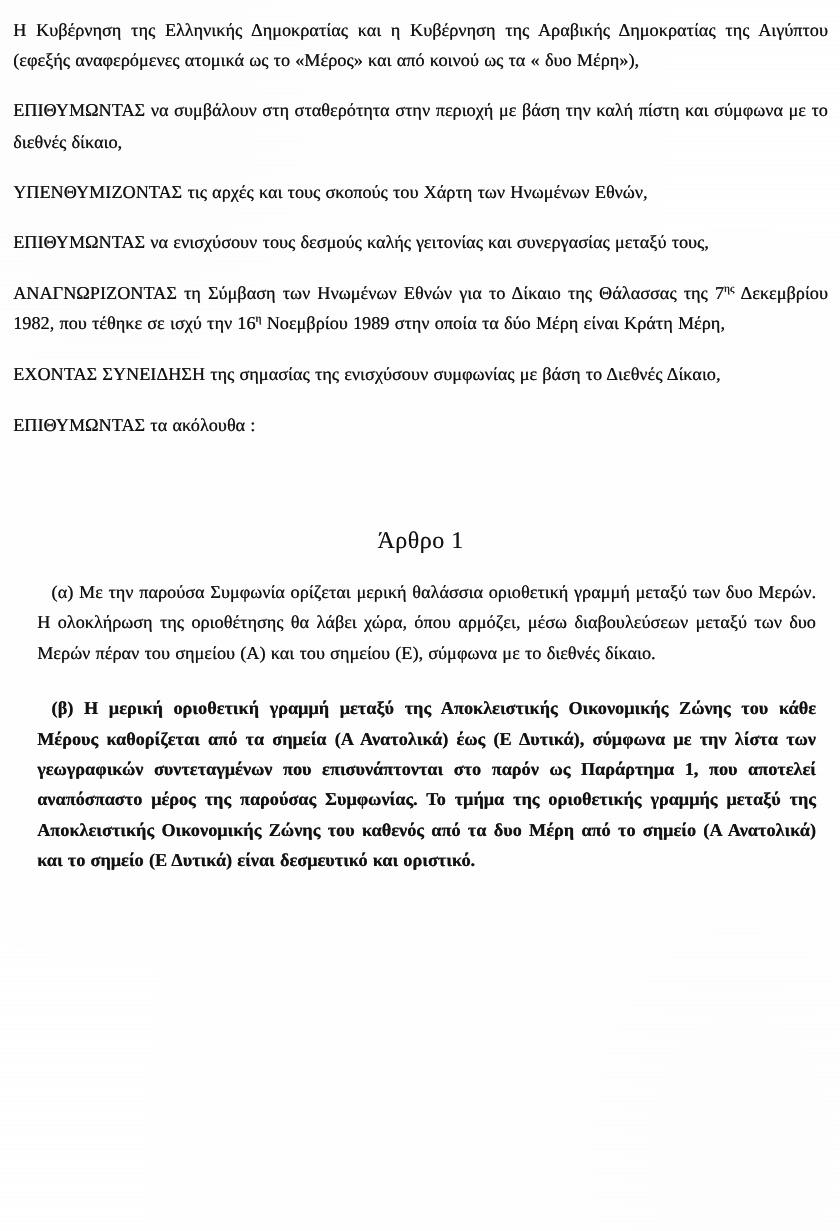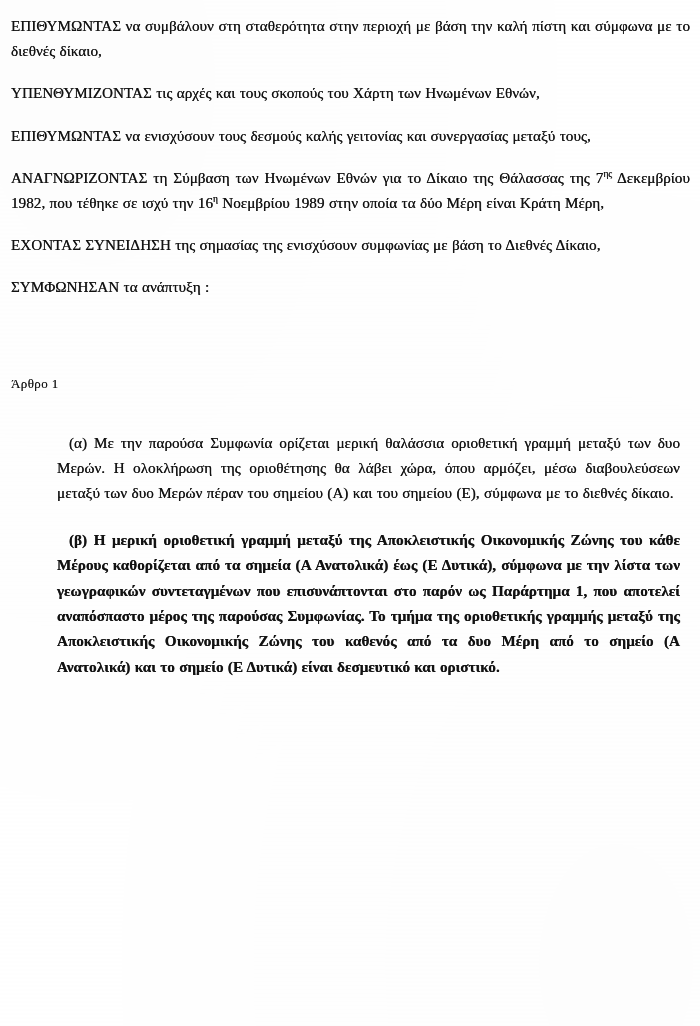--- a/index.html
+++ b/index.html
@@ -66,31 +66,32 @@
 
   p.para:last-child { margin-bottom: 0; font-weight: bold; }
 
   
   p.recital { margin-bottom: 17px; }
 
   
   .article-gap { height: 55px; }
 
   h2.article-heading {
-    margin: 0 0 36px 0;
-    font-size: 13px;
+    margin: 0 0 20px 0;
+    font-size: 20px;
     line-height: 22px;
     font-weight: normal;
+    text-align: center;
     letter-spacing: 0.4px;
     text-shadow: 0 0 0.45px rgba(0,0,0,0.6);
   }
 
   
   p.lettered {
-    margin-left: 46px;
+    margin-left: 20px;
     margin-right: 10px;
     text-indent: 12px;
     margin-bottom: 21px;
     line-height: 25.4px;
   }
 
   sup.ord {
     font-size: 0.62em;
     vertical-align: super;
     line-height: 0;
@@ -100,34 +101,35 @@
   
   span.txt { display: inline; }
 </style>
 </head>
 <body>
 
 <div id="page">
 
   <div id="body-col">
 
+    <p class="para recital">Η Κυβέρνηση της Ελληνικής Δημοκρατίας και η  Κυβέρνηση της Αραβικής Δημοκρατίας της Αιγύπτου (εφεξής αναφερόμενες  ατομικά ως το «Μέρος» και από κοινού ως τα « δυο Μέρη»),</p>
 
     <p class="para recital">ΕΠΙΘΥΜΩΝΤΑΣ να συμβάλουν στη σταθερότητα στην περιοχή με βάση την καλή πίστη και σύμφωνα με το διεθνές δίκαιο,</p>
 
     <p class="para recital">ΥΠΕΝΘΥΜΙΖΟΝΤΑΣ τις αρχές και τους σκοπούς του Χάρτη των Ηνωμένων Εθνών,</p>
 
     <p class="para recital">ΕΠΙΘΥΜΩΝΤΑΣ  να ενισχύσουν τους δεσμούς καλής γειτονίας και συνεργασίας μεταξύ τους,</p>
 
 
 
     <p class="para recital"><span class="txt">ΑΝΑΓΝΩΡΙΖΟΝΤΑΣ τη Σύμβαση των Ηνωμένων Εθνών για το Δίκαιο της Θάλασσας της 7</span><sup class="ord">ης</sup><span class="txt"> Δεκεμβρίου 1982, που τέθηκε σε ισχύ την 16</span><sup class="ord">η</sup><span class="txt"> Νοεμβρίου 1989 στην οποία τα δύο Μέρη είναι Κράτη Μέρη,</span></p>
 
     <p class="para recital">ΕΧΟΝΤΑΣ ΣΥΝΕΙΔΗΣΗ της σημασίας της ενισχύσουν συμφωνίας με βάση το Διεθνές Δίκαιο,</p>
 
-    <p class="para recital">ΣΥΜΦΩΝΗΣΑΝ τα ανάπτυξη :</p>
+    <p class="para recital">ΕΠΙΘΥΜΩΝΤΑΣ τα ακόλουθα :</p>
 
     <div class="article-gap"></div>
 
     <h2 class="article-heading">Άρθρο 1</h2>
 
     <p class="para lettered">(α) Με την παρούσα Συμφωνία ορίζεται μερική θαλάσσια οριοθετική γραμμή μεταξύ  των δυο Μερών. Η ολοκλήρωση της οριοθέτησης θα λάβει χώρα, όπου αρμόζει, μέσω διαβουλεύσεων μεταξύ των δυο Μερών πέραν του σημείου (Α) και του σημείου (Ε),  σύμφωνα με το διεθνές δίκαιο.</p>
 
     <p class="para lettered">(β) Η  μερική οριοθετική γραμμή μεταξύ της Αποκλειστικής Οικονομικής Ζώνης του κάθε Μέρους καθορίζεται από τα σημεία (Α Ανατολικά) έως (Ε Δυτικά), σύμφωνα με την λίστα των γεωγραφικών συντεταγμένων που επισυνάπτονται στο παρόν ως Παράρτημα 1, που αποτελεί αναπόσπαστο μέρος της παρούσας Συμφωνίας. Το τμήμα της οριοθετικής γραμμής μεταξύ της Αποκλειστικής Οικονομικής Ζώνης  του καθενός από τα δυο Μέρη από το σημείο (Α Ανατολικά) και το σημείο  (Ε Δυτικά) είναι δεσμευτικό και οριστικό.</p>
 
   </div>

